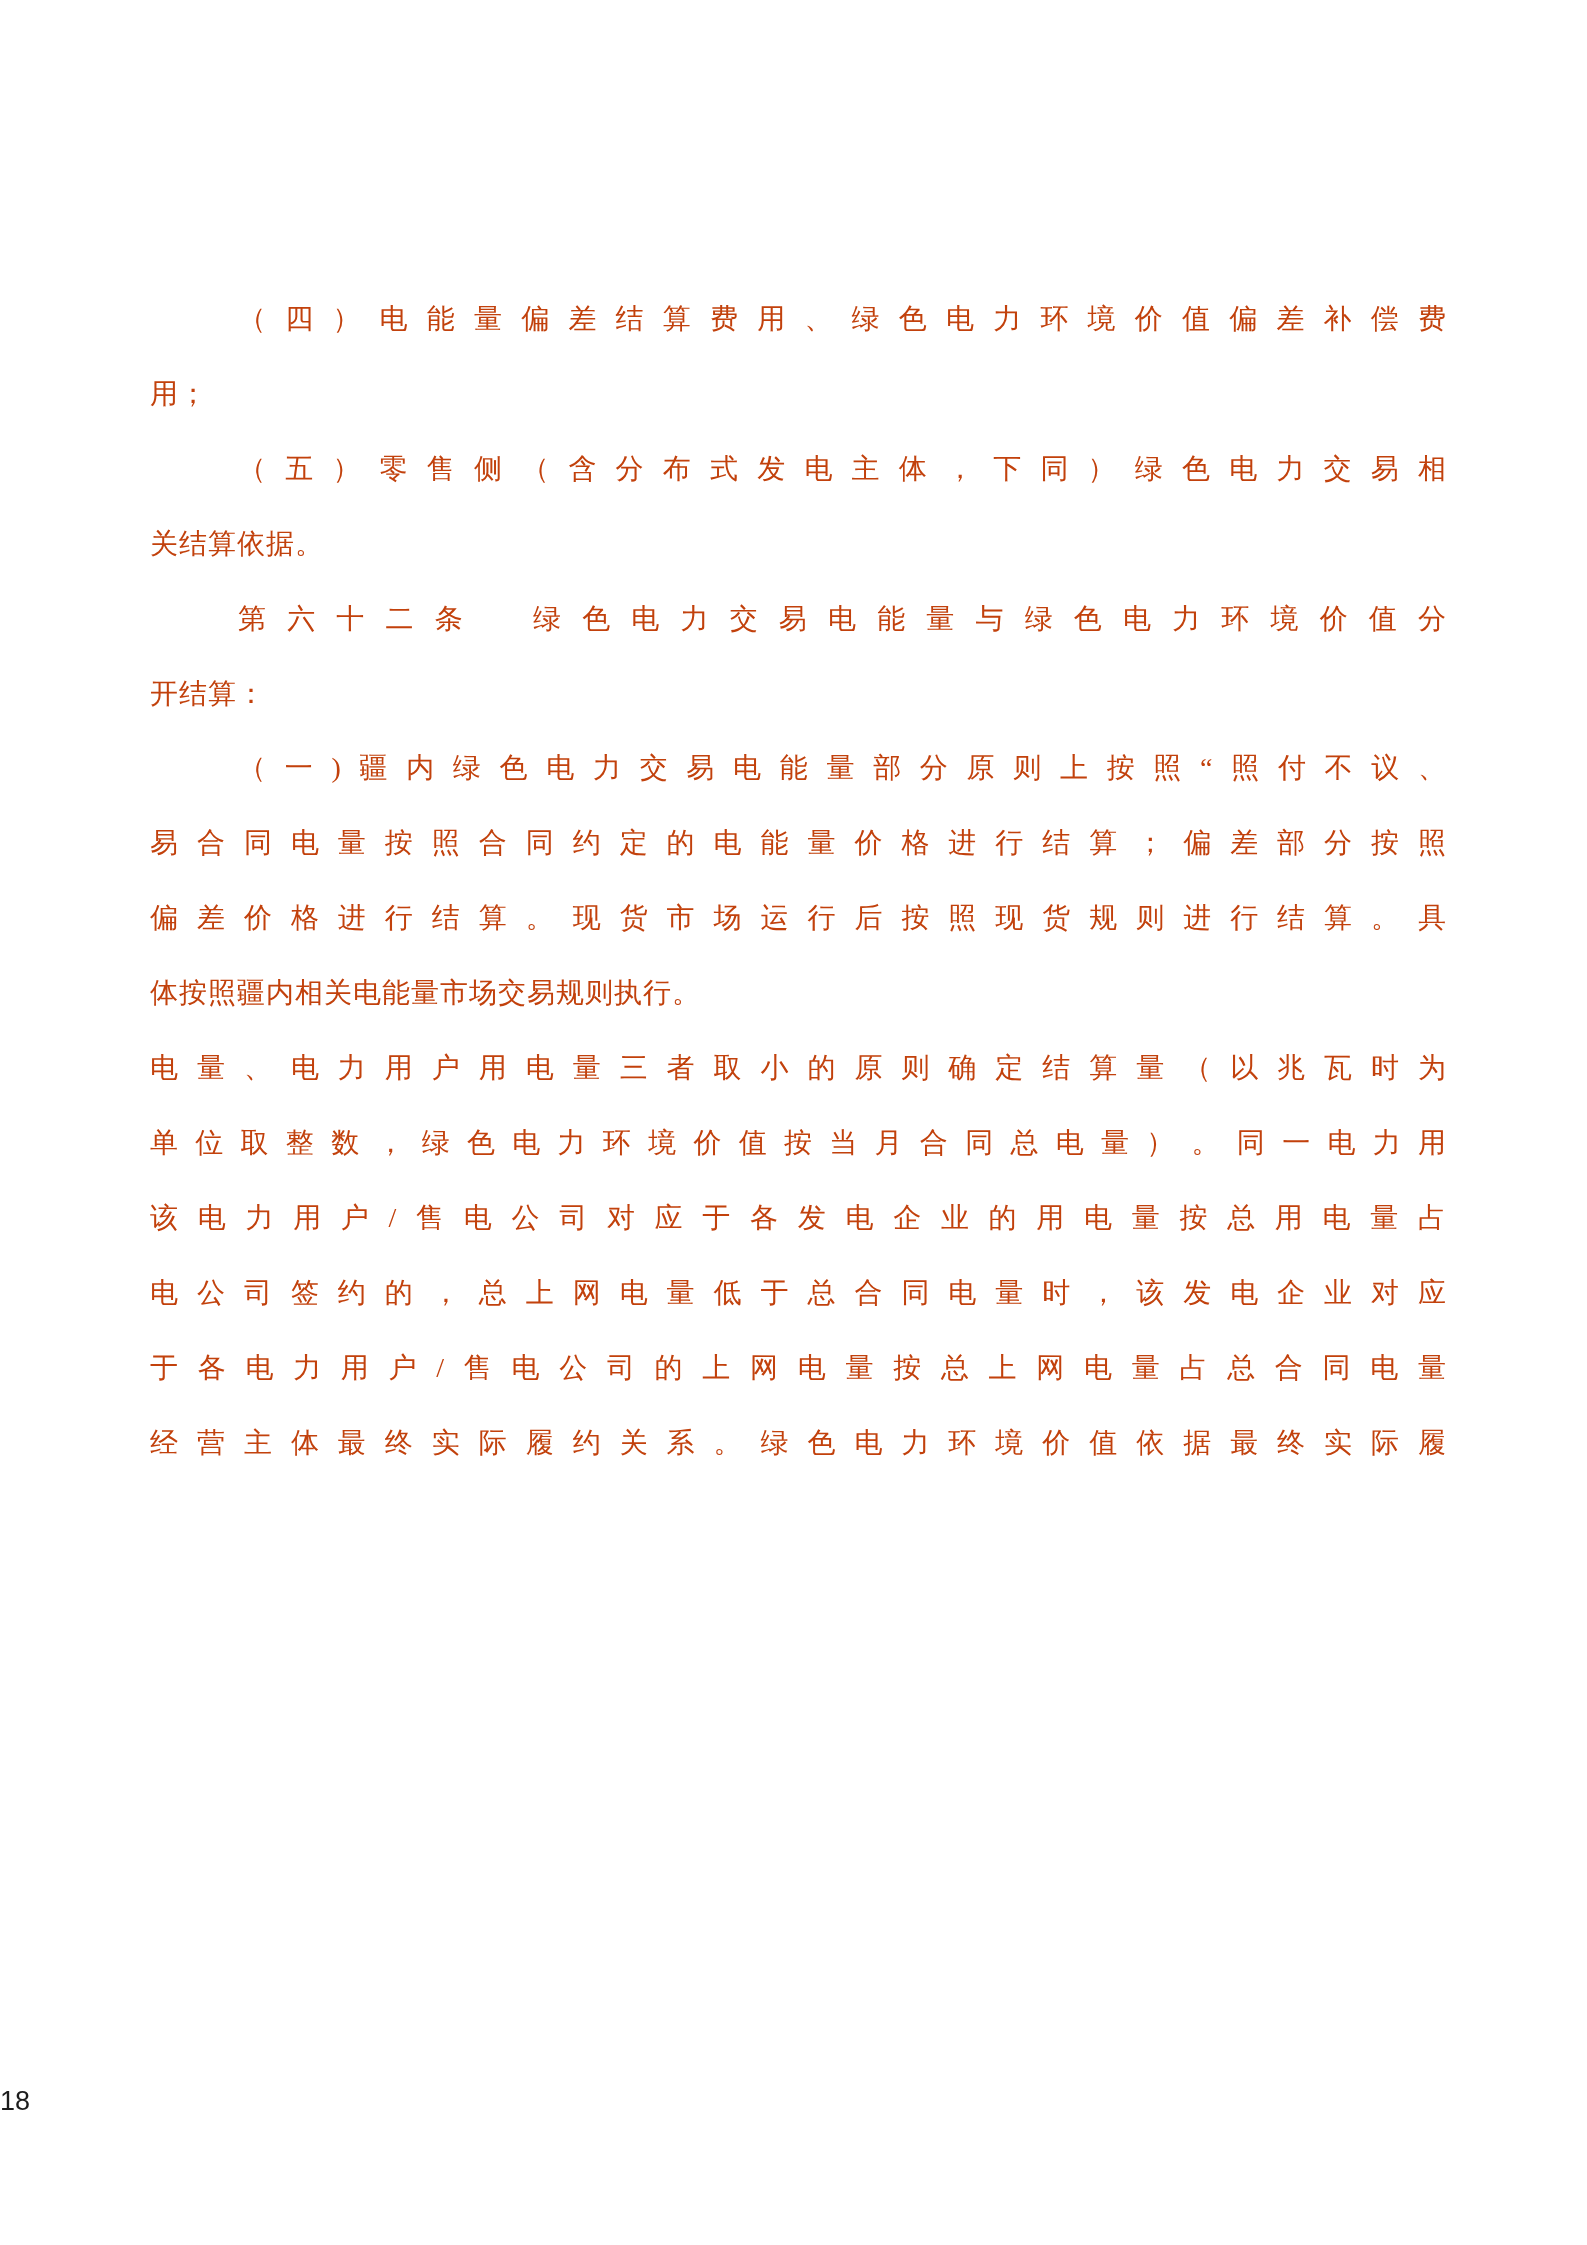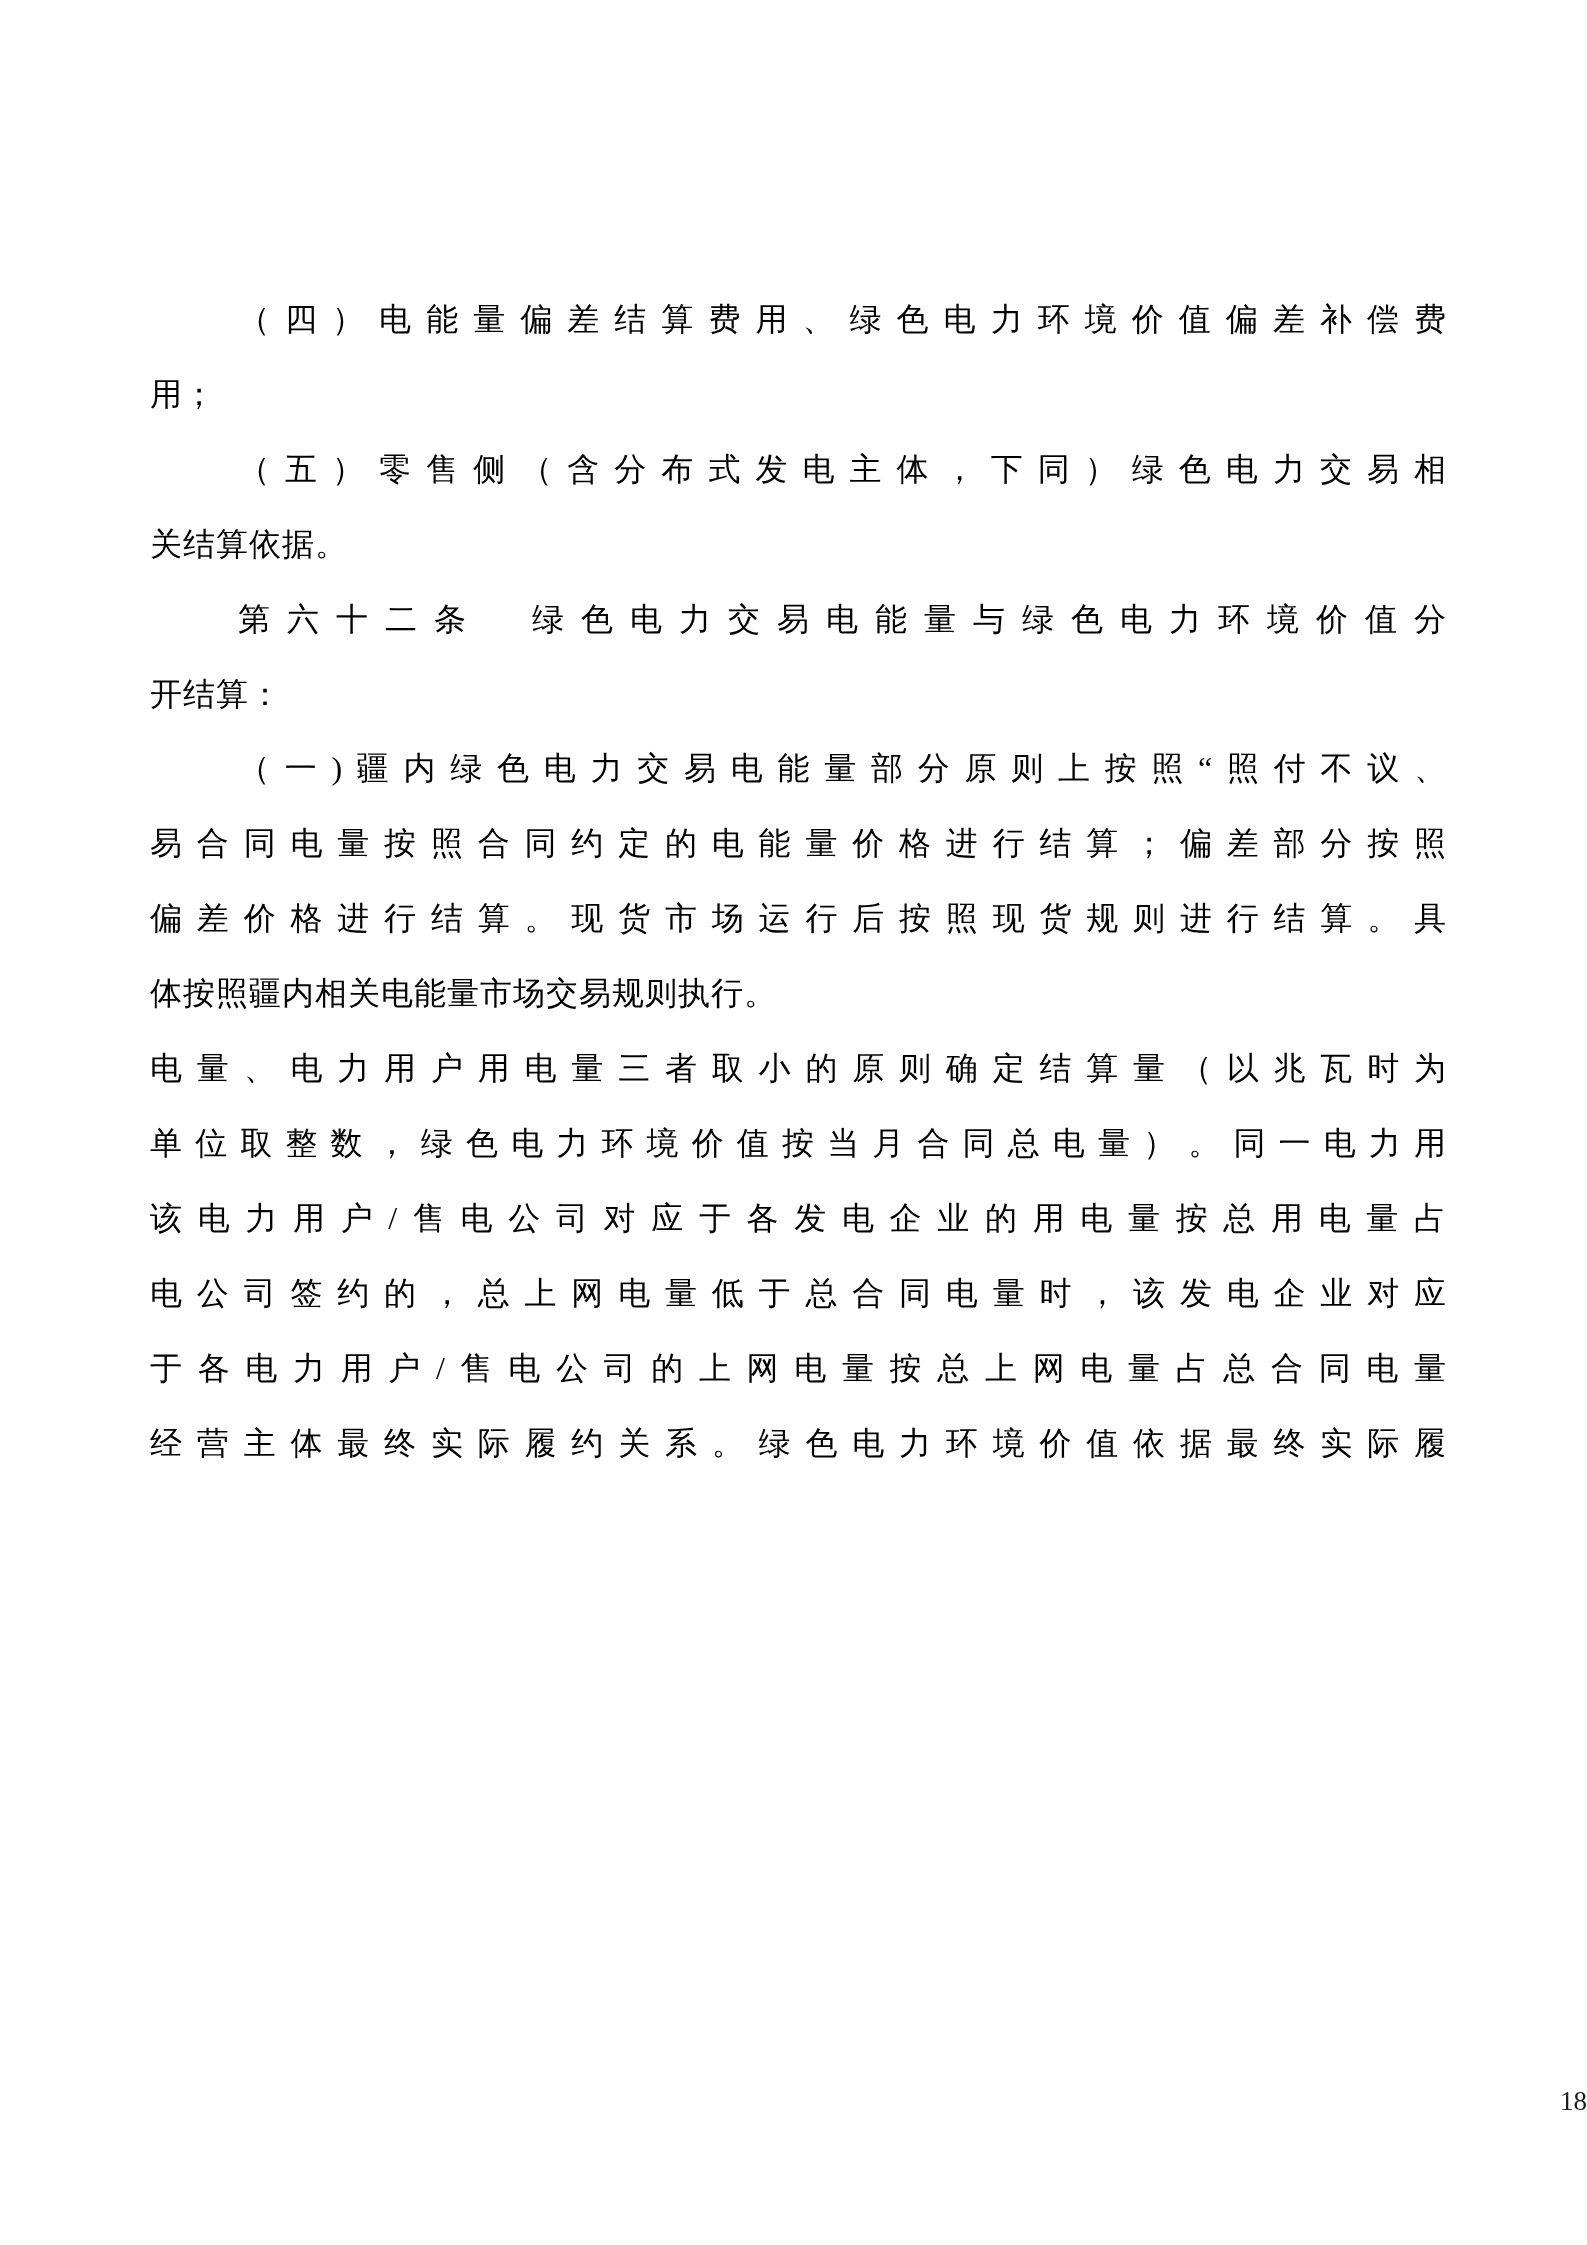--- a/index.html
+++ b/index.html
@@ -17,44 +17,44 @@
   .page {
     position: absolute;
     inset: 0;
     background: #ffffff;
   }
   .text-block {
     position: absolute;
     left: 150px;
     top: 282px;
     width: 1297px;
-    font-size: 32px;
+    font-size: 28px;
     line-height: 74.9px;
-    color: #000000;
+    color: #c2410c;
     letter-spacing: 1px;
   }
   .line {
     white-space: nowrap;
     text-align: left;
   }
   .line.indent {
     padding-left: 88px;
   }
   .line.fill {
     white-space: normal;
     text-align: justify;
     text-align-last: justify;
   }
   .page-footer {
     position: absolute;
     left: 0;
     top: 2086px;
     width: 100%;
-    text-align: right;
-    font-family: Liberation Serif, serif;
+    text-align: left;
+    font-family: Liberation Sans, sans-serif;
     font-size: 27px;
     color: #1c1c1c;
   }
 </style>
 </head>
 <body>
 
 <div class="page">
   <div class="text-block">
 

